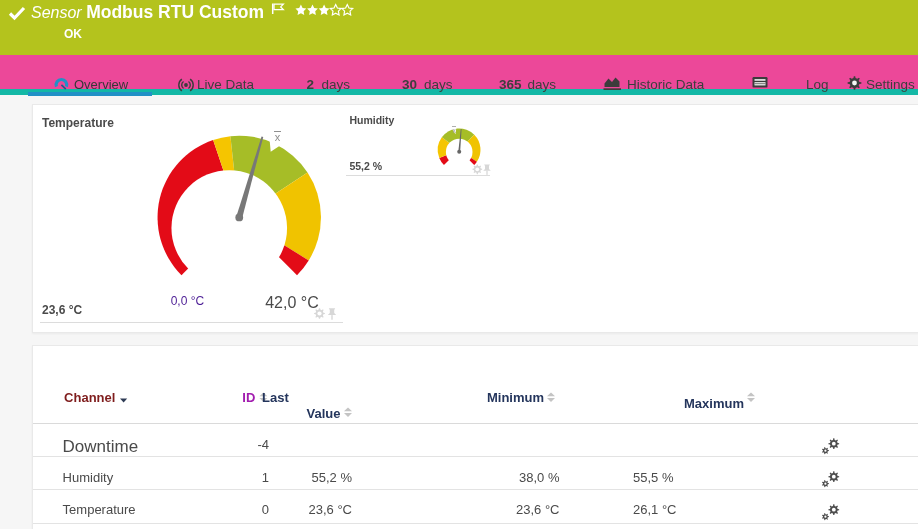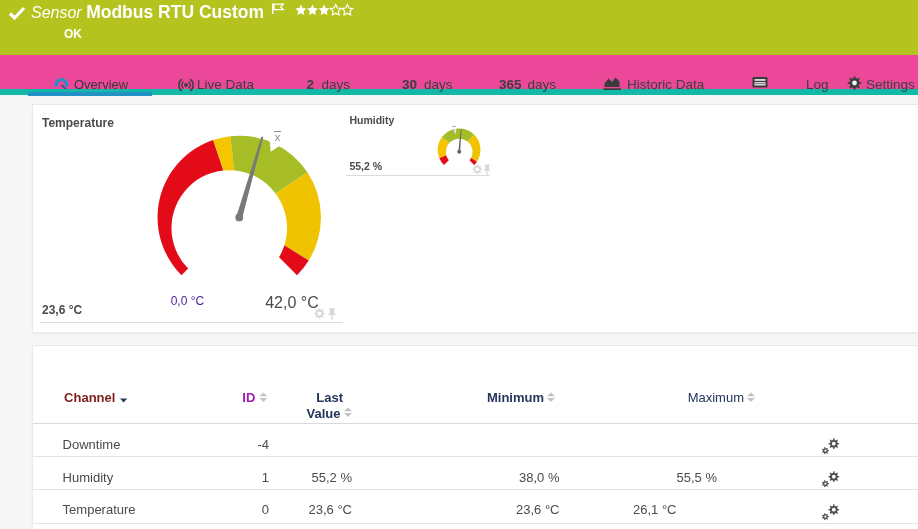--- a/index.html
+++ b/index.html
@@ -120,32 +120,32 @@
       <circle cx="800.8" cy="130.7" r="1.9" fill="#ffffff"></circle>
       <polygon points="794.83,137.10 795.98,137.28 795.98,138.12 794.83,138.30 794.38,139.22 794.96,140.23 794.30,140.76 793.44,139.97 792.44,140.20 792.01,141.28 791.20,141.09 791.28,139.93 790.47,139.29 789.36,139.63 789.00,138.87 789.95,138.21 789.95,137.19 789.00,136.53 789.36,135.77 790.47,136.11 791.28,135.47 791.20,134.31 792.01,134.12 792.44,135.20 793.44,135.43 794.30,134.64 794.96,135.17 794.38,136.18" fill="#4d4d4d"></polygon>
       <circle cx="792.4" cy="137.7" r="1.1" fill="#ffffff"></circle>
     <polygon points="804.61,162.88 806.17,163.15 806.17,164.25 804.61,164.52 804.08,165.82 804.99,167.11 804.21,167.89 802.92,166.98 801.62,167.51 801.35,169.07 800.25,169.07 799.98,167.51 798.68,166.98 797.39,167.89 796.61,167.11 797.52,165.82 796.99,164.52 795.43,164.25 795.43,163.15 796.99,162.88 797.52,161.58 796.61,160.29 797.39,159.51 798.68,160.42 799.98,159.89 800.25,158.33 801.35,158.33 801.62,159.89 802.92,160.42 804.21,159.51 804.99,160.29 804.08,161.58" fill="#4d4d4d"></polygon>
       <circle cx="800.8" cy="163.7" r="1.9" fill="#ffffff"></circle>
       <polygon points="794.83,170.10 795.98,170.28 795.98,171.12 794.83,171.30 794.38,172.22 794.96,173.23 794.30,173.76 793.44,172.97 792.44,173.20 792.01,174.28 791.20,174.09 791.28,172.93 790.47,172.29 789.36,172.63 789.00,171.87 789.95,171.21 789.95,170.19 789.00,169.53 789.36,168.77 790.47,169.11 791.28,168.47 791.20,167.31 792.01,167.12 792.44,168.20 793.44,168.43 794.30,167.64 794.96,168.17 794.38,169.18" fill="#4d4d4d"></polygon>
       <circle cx="792.4" cy="170.7" r="1.1" fill="#ffffff"></circle>
   </svg>
   <div class="abs" style="left:31.1px; top:44px; font-size:13px; font-weight:bold; color:#7f1d1d;">Channel</div>
   <div class="abs" style="left:179.3px; top:44px; width:43px; text-align:right; font-size:13px; font-weight:bold; color:#a21caf;">ID</div>
-  <div class="abs" style="left:217px; top:44px; width:93px; text-align:right; font-size:13px; font-weight:bold; color:#24355c;">Last</div>
+  <div class="abs" style="left:229px; top:44px; width:93px; text-align:left; font-size:13px; font-weight:bold; color:#24355c;">Last</div>
   <div class="abs" style="left:214.5px; top:59.5px; width:93px; text-align:right; font-size:13px; font-weight:bold; color:#24355c;">Value</div>
   <div class="abs" style="left:400px; top:44px; width:111px; text-align:right; font-size:13px; font-weight:bold; color:#24355c;">Minimum</div>
-  <div class="abs" style="left:600px; top:44px; width:111px; text-align:right; font-size:13px; font-weight:normal; color:#24355c;">Maximum</div>
+  <div class="abs" style="left:600px; top:50px; width:111px; text-align:right; font-size:13px; font-weight:bold; color:#24355c;">Maximum</div>
 
-  <div class="abs" style="left:29.6px; top:91.3px; font-size:13px; color:#4a4a4a;">Downtime</div>
+  <div class="abs" style="left:29.6px; top:91.3px; font-size:17px; color:#4a4a4a;">Downtime</div>
   <div class="abs" style="left:179px; top:91.3px; width:57px; text-align:right; font-size:13px; color:#4a4a4a;">-4</div>
 
   <div class="abs" style="left:29.6px; top:123.5px; font-size:13px; color:#4a4a4a;">Humidity</div>
   <div class="abs" style="left:179px; top:123.5px; width:57px; text-align:right; font-size:13px; color:#4a4a4a;">1</div>
   <div class="abs" style="left:229px; top:123.5px; width:90px; text-align:right; font-size:13px; color:#4a4a4a;">55,2 %</div>
   <div class="abs" style="left:400px; top:123.5px; width:126.5px; text-align:right; font-size:13px; color:#4a4a4a;">38,0 %</div>
-  <div class="abs" style="left:600px; top:123.5px; width:127.5px; text-align:center; font-size:13px; color:#4a4a4a;">55,5 %</div>
+  <div class="abs" style="left:600px; top:123.5px; width:127.5px; text-align:left; font-size:13px; color:#4a4a4a;">55,5 %</div>
 
   <div class="abs" style="left:29.6px; top:156.1px; font-size:13px; color:#4a4a4a;">Temperature</div>
   <div class="abs" style="left:179px; top:156.1px; width:57px; text-align:right; font-size:13px; color:#4a4a4a;">0</div>
   <div class="abs" style="left:229px; top:156.1px; width:90px; text-align:right; font-size:13px; color:#4a4a4a;">23,6 °C</div>
   <div class="abs" style="left:400px; top:156.1px; width:126.5px; text-align:right; font-size:13px; color:#4a4a4a;">23,6 °C</div>
   <div class="abs" style="left:600px; top:156.1px; width:127.5px; text-align:left; font-size:13px; color:#4a4a4a;">26,1 °C</div>
 </div>
 
 </body></html>

